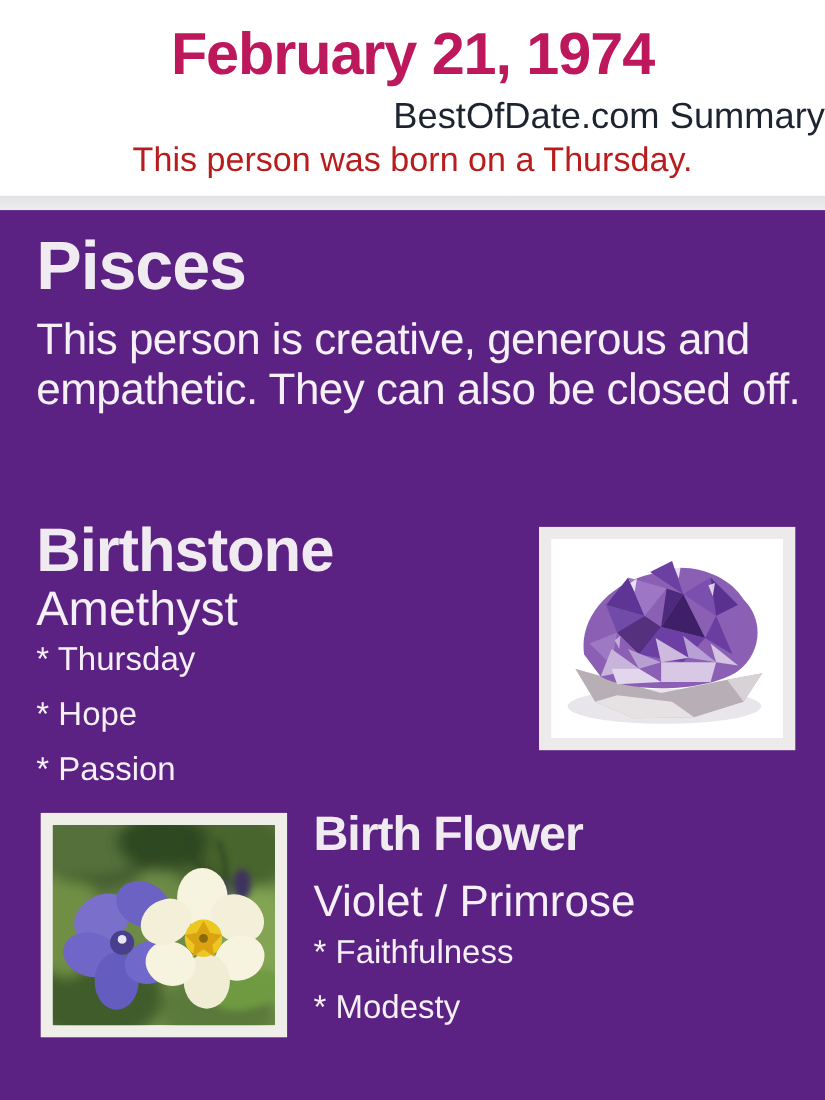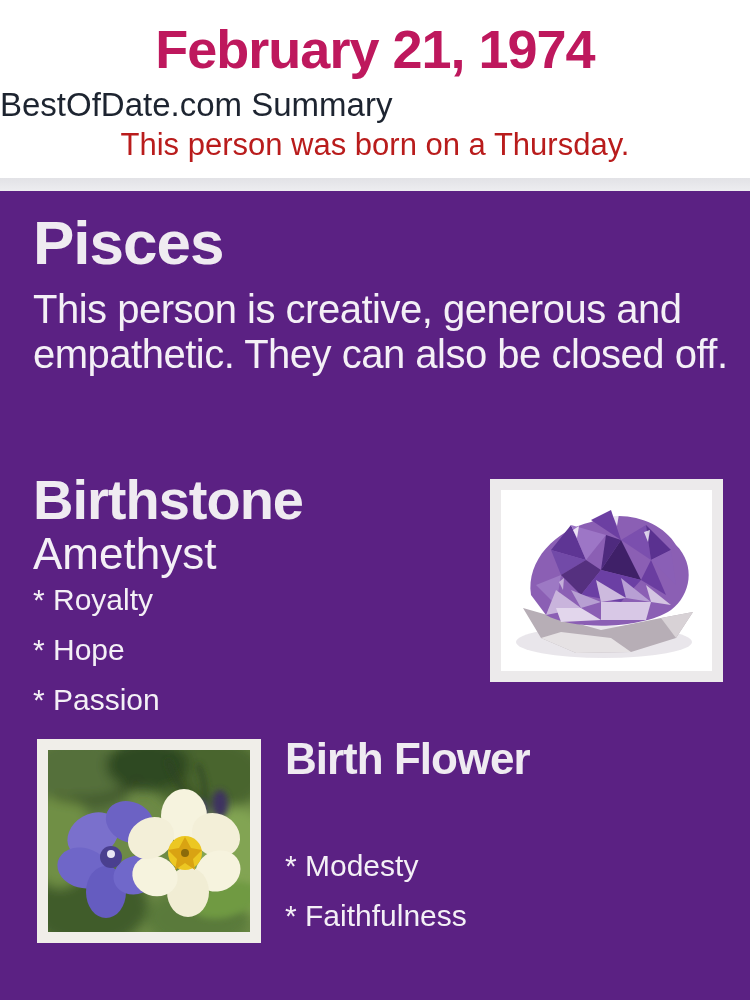--- a/index.html
+++ b/index.html
@@ -23,21 +23,21 @@
     text-align: center;
     font-size: 54px;
     font-weight: 700;
     letter-spacing: -1px;
     color: #be185d;
   }
   .site-summary {
     position: absolute;
     top: 86px; left: 0;
     width: 100%;
-    text-align: left;
+    text-align: right;
     font-size: 33px;
     font-weight: 400;
     color: #1D2430;
   }
   .born-line {
     position: absolute;
     top: 127px; left: 0;
     width: 100%;
     text-align: center;
     font-size: 31px;
@@ -145,21 +145,21 @@
   <div class="divider"></div>
 
   <div class="purple-panel">
 
     <h2 class="pisces-heading">Pisces</h2>
     <p class="zodiac-desc">This person is creative, generous and empathetic. They can also be closed off.</p>
 
     <h2 class="birthstone-heading">Birthstone</h2>
     <p class="stone-name">Amethyst</p>
     <ul class="trait-list stone-traits">
-      <li>* Royalty</li>
+      <li>* Thursday</li>
       <li>* Hope</li>
       <li>* Passion</li>
     </ul>
 
     <div class="figure amethyst-figure" role="img" aria-label="Photo of an amethyst crystal cluster">
       <svg width="211" height="181" viewBox="0 0 211 181" xmlns="http://www.w3.org/2000/svg">
         <rect width="211" height="181" fill="#ffffff"></rect>
         <ellipse cx="103" cy="152" rx="88" ry="16" fill="#cfc8d2" opacity="0.45"></ellipse>
 
         <path d="M22,118 L40,148 L75,163 L130,162 L175,148 L192,122 L160,128 L100,140 L50,126 Z" fill="#b7aeb6"></path>
@@ -245,19 +245,20 @@
           <ellipse cx="107" cy="126" rx="23" ry="20" transform="rotate(20 107 126)" fill="#f6f3de"></ellipse>
           <ellipse cx="103" cy="88" rx="24" ry="20" transform="rotate(-30 103 88)" fill="#f3efd8"></ellipse>
           <circle cx="137" cy="103" r="17" fill="#ecc722"></circle>
           <path d="M137,87 L143,98 L154,100 L145,109 L147,120 L137,113 L127,120 L129,109 L120,100 L131,98 Z" fill="#d9a312"></path>
           <circle cx="137" cy="103" r="4" fill="#8a6a0a"></circle>
         </g>
       </svg>
     </div>
 
     <h2 class="flower-heading">Birth Flower</h2>
+    <p class="flower-name">Violet / Primrose</p>
     <ul class="trait-list flower-traits">
+      <li>* Faithfulness</li>
       <li>* Modesty</li>
-      <li>* Faithfulness</li>
     </ul>
 
   </div>
 </div>
 
 </body></html>

